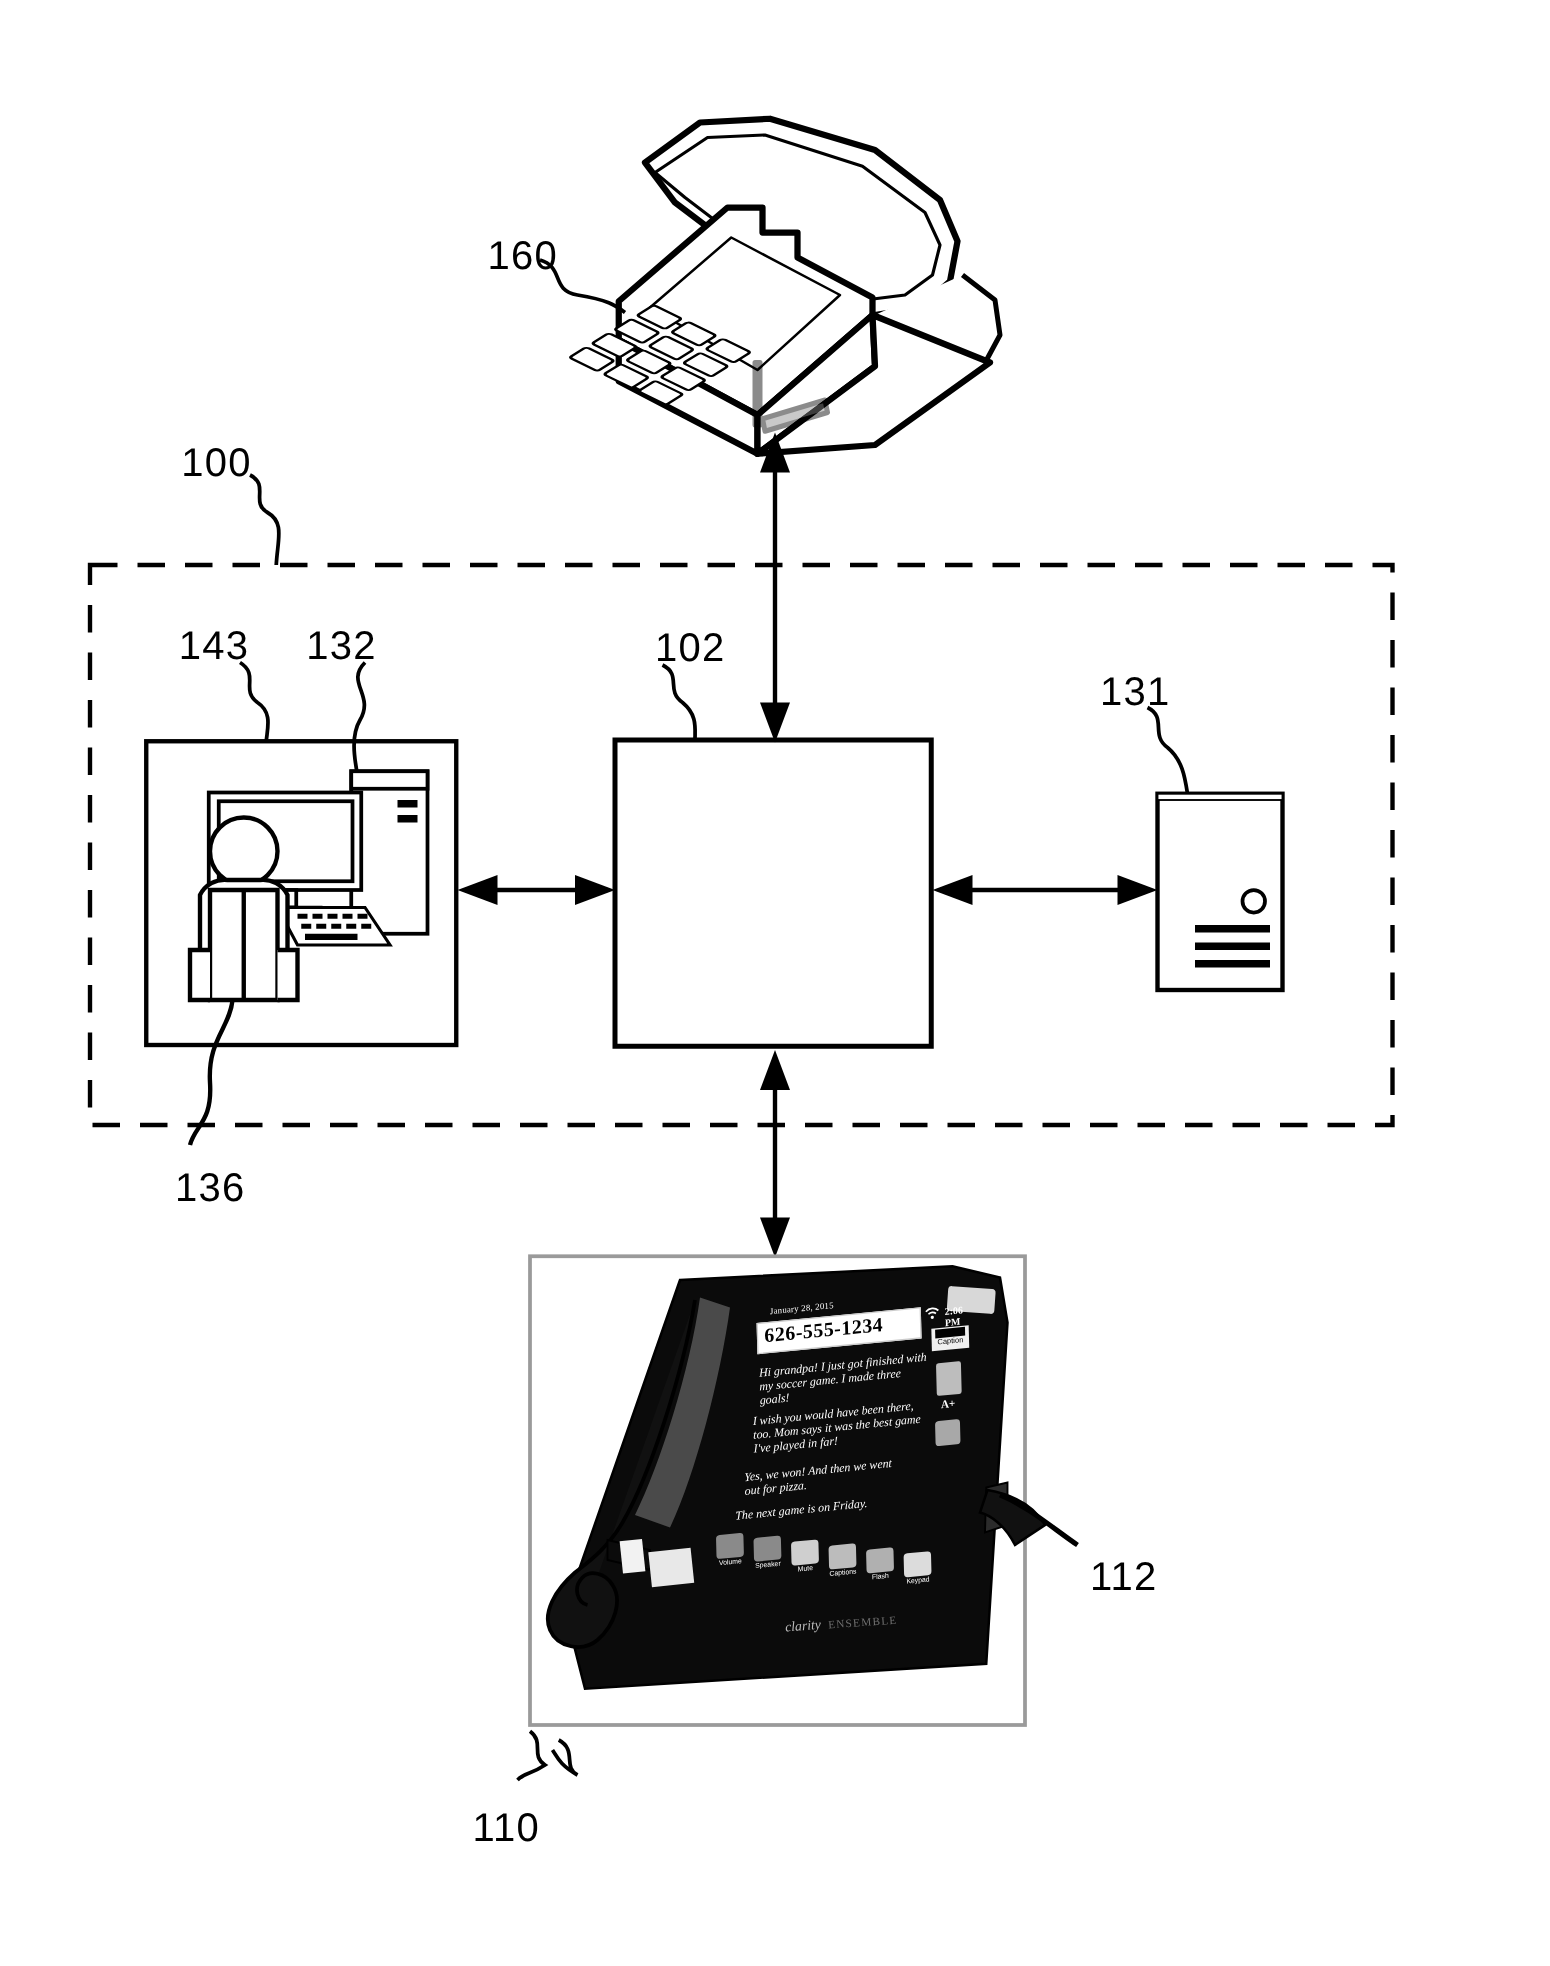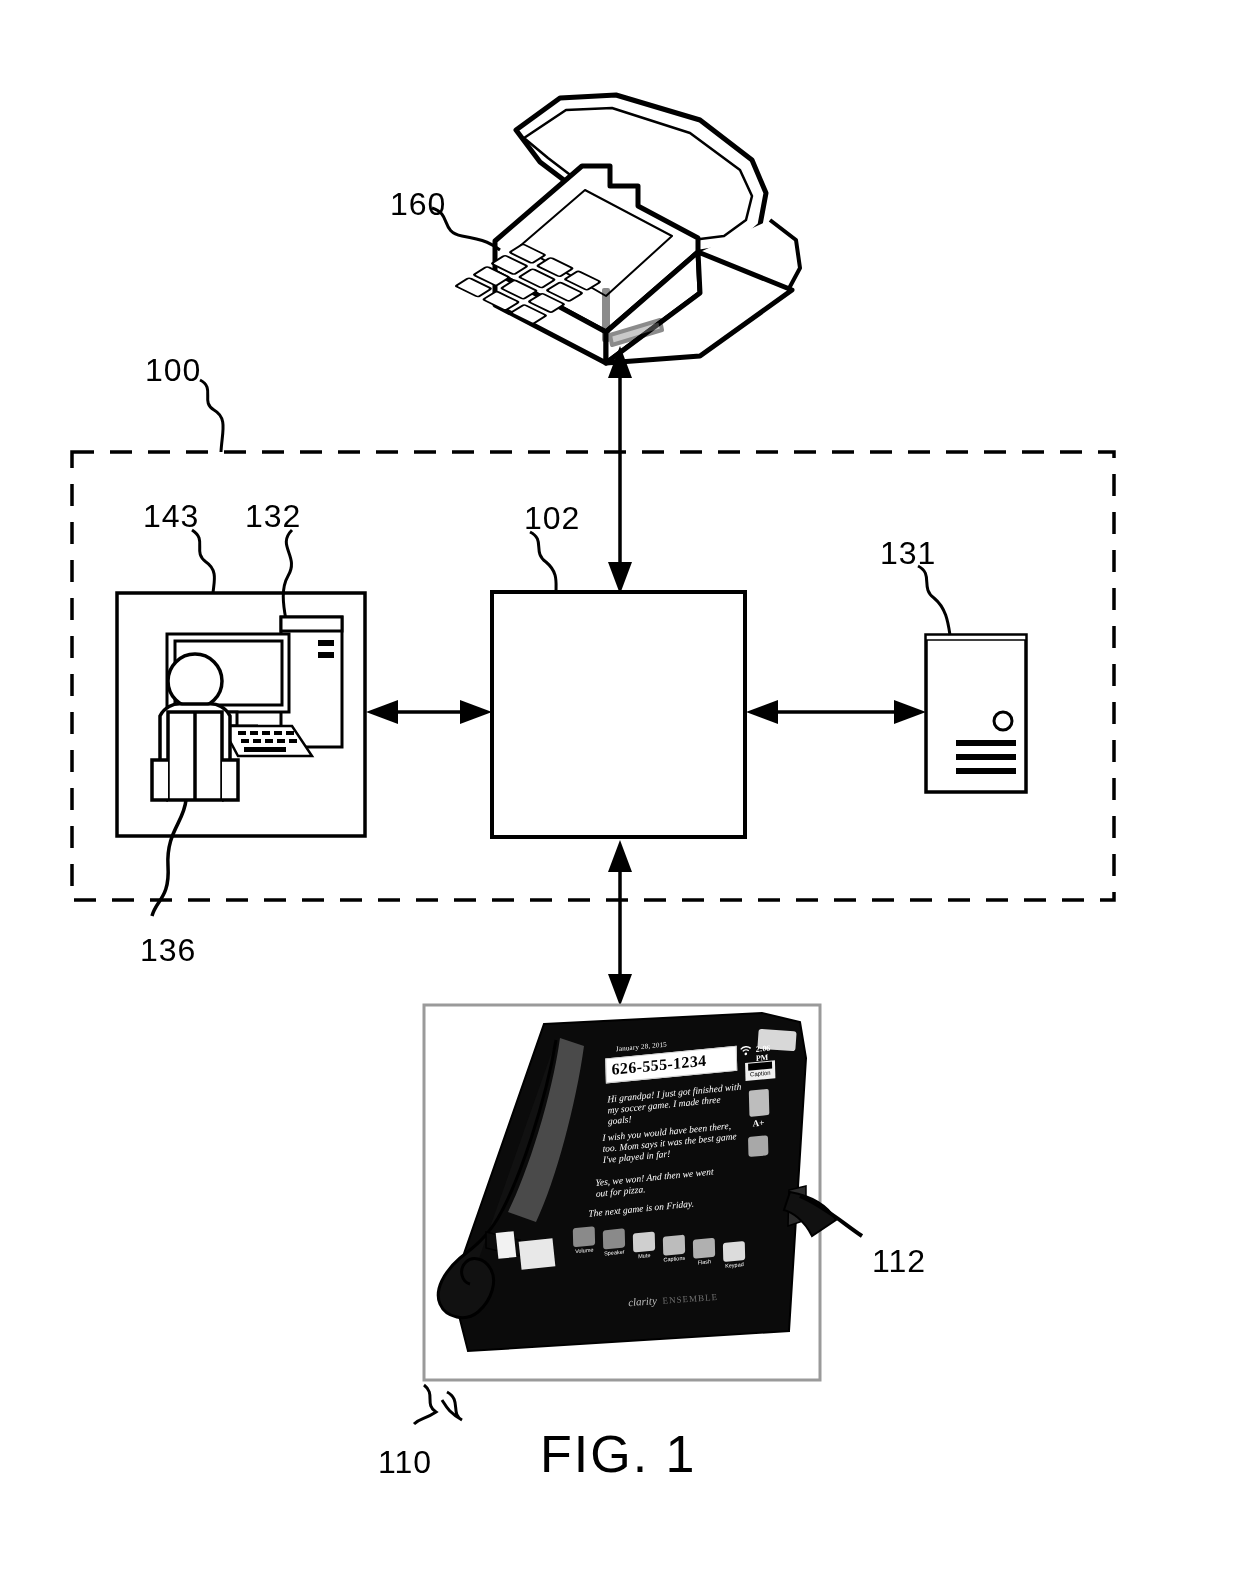--- a/index.html
+++ b/index.html
@@ -199,21 +199,20 @@
   <div class="refnum" style="left:145px;top:352px;">100</div>
   <div class="refnum" style="left:143px;top:498px;">143</div>
   <div class="refnum" style="left:245px;top:498px;">132</div>
   <div class="refnum" style="left:492px;top:500px;margin-left:32px;">102</div>
   <div class="refnum" style="left:880px;top:535px;">131</div>
   <div class="refnum" style="left:140px;top:932px;">136</div>
   <div class="refnum" style="left:872px;top:1243px;">112</div>
   <div class="refnum" style="left:378px;top:1432px;margin-top:12px;">110</div>
 
 
-  <div class="figtitle" style="left:540px;top:1424px;">FIG. 1</div>
 
   <div style="position:absolute;left:588px;top:1048px;width:188px;height:212px;
               transform:rotate(-5.5deg) skewX(-4deg);transform-origin:left top;">
 
     <div class="phonescreen-text" style="left:28px;top:0px;font-size:7px;letter-spacing:0.2px;">January 28, 2015</div>
 
     <div style="position:absolute;left:17px;top:12px;width:130px;height:23px;
                 background:#fff;border:1px solid #ccc;">
       <span style="position:absolute;left:5px;top:2px;color:#000;font-size:16px;
                    font-family:'Liberation Serif',serif;font-weight:bold;

